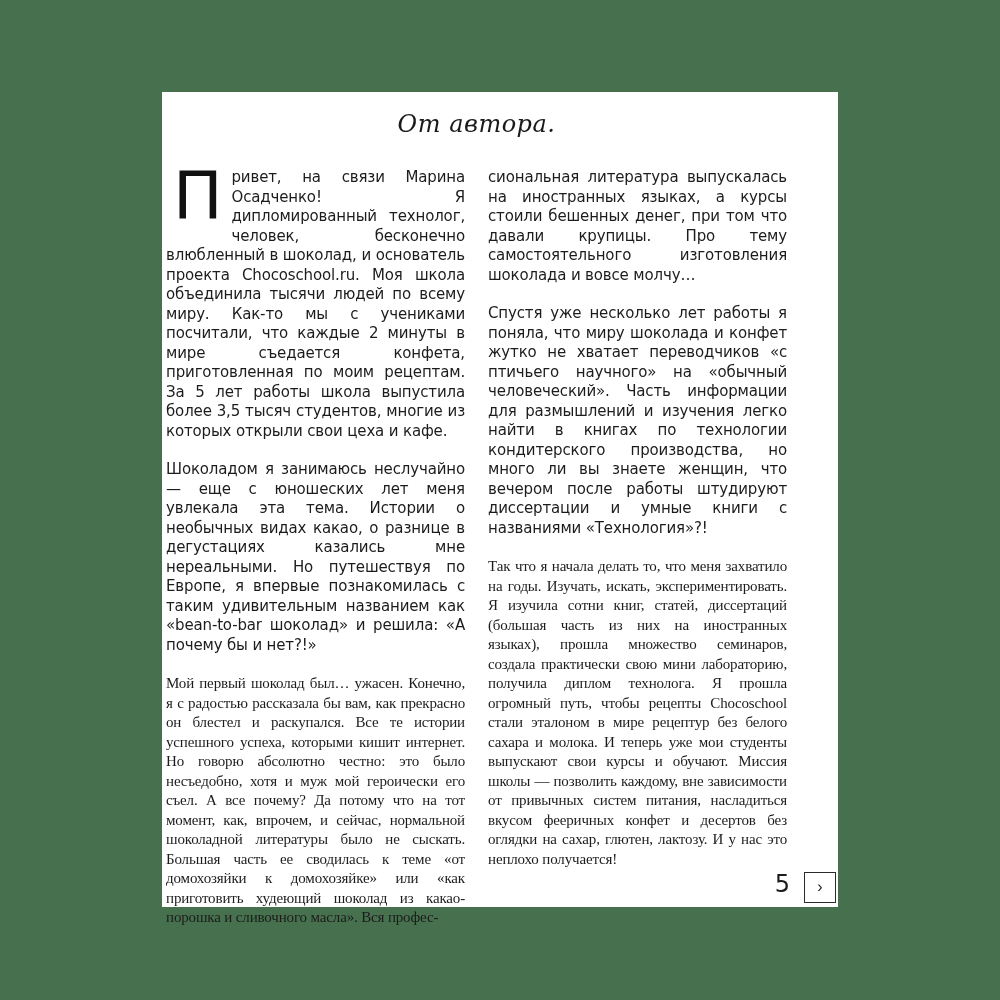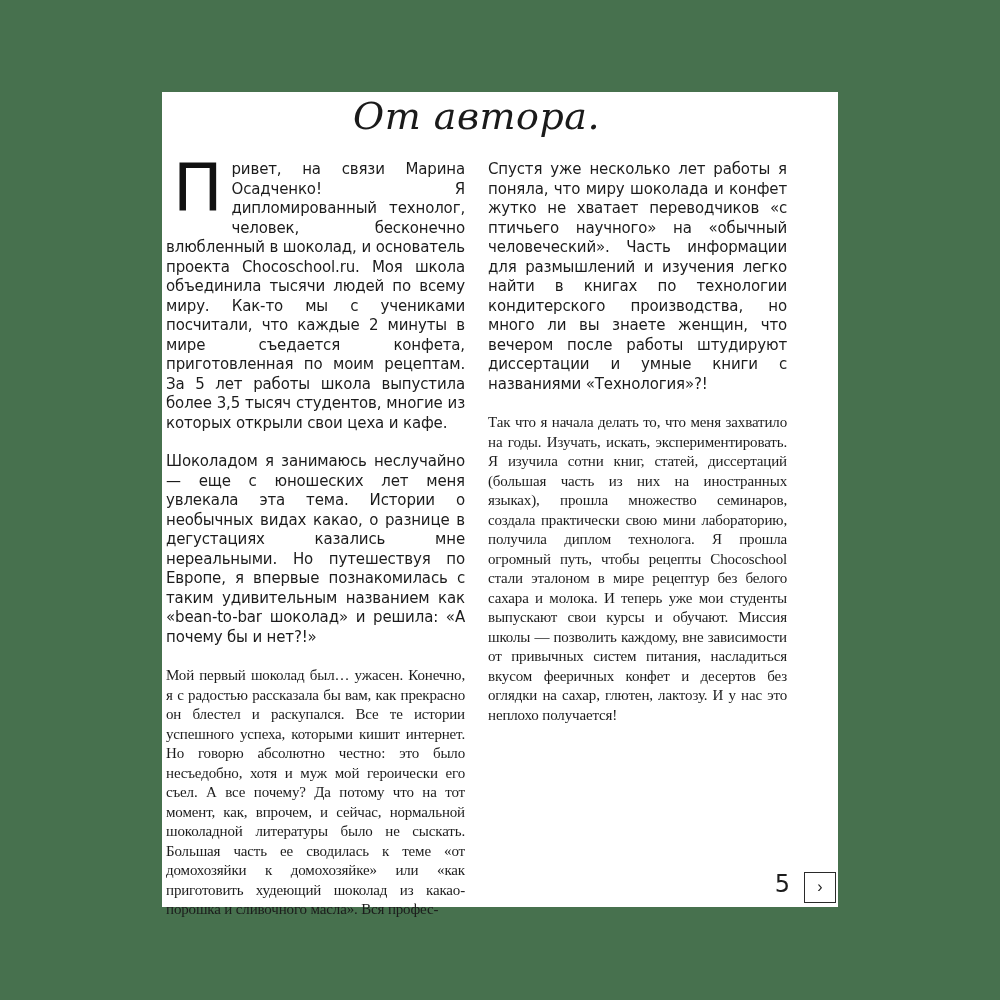--- a/index.html
+++ b/index.html
@@ -21,25 +21,26 @@
     width: 676px;
     height: 815px;
     background: #ffffff;
     box-sizing: border-box;
     padding: 8px 51px 0 4px;
   }
   .page-title {
     font-family: "DejaVu Serif", "Liberation Serif", serif;
     font-style: italic;
     font-weight: 400;
-    font-size: 38px;
+    font-size: 24px;
     line-height: 32px;
     color: #1a1a1a;
     text-align: center;
     letter-spacing: 0.5px;
+    margin-top: 8px;
   }
   .columns {
     margin-top: 28px;
     display: flex;
     gap: 23px;
   }
   .column {
     width: 299px;
     box-sizing: border-box;
   }
@@ -105,20 +106,21 @@
 
     <div class="column">
       <p>
         <span class="dropcap">П</span><span>ривет, на связи Марина Осадченко! Я дипломированный технолог, человек, бесконечно влюбленный в шоколад, и основатель проекта Chocoschool.ru. Моя школа объединила тысячи людей по всему миру. Как-то мы с учениками посчитали, что каждые 2 минуты в мире съедается конфета, приготовленная по моим рецептам. За 5 лет работы школа выпустила более 3,5 тысяч студентов, многие из которых открыли свои цеха и кафе.</span>
       </p>
       <p>Шоколадом я занимаюсь неслучайно — еще с юношеских лет меня увлекала эта тема. Истории о необычных видах какао, о разнице в дегустациях казались мне нереальными. Но путешествуя по Европе, я впервые познакомилась с таким удивительным названием как «bean-to-bar шоколад» и решила: «А почему бы и нет?!»</p>
       <p>Мой первый шоколад был… ужасен. Конечно, я с радостью рассказала бы вам, как прекрасно он блестел и раскупался. Все те истории успешного успеха, которыми кишит интернет. Но говорю абсолютно честно: это было несъедобно, хотя и муж мой героически его съел. А все почему? Да потому что на тот момент, как, впрочем, и сейчас, нормальной шоколадной литературы было не сыскать. Большая часть ее сводилась к теме «от домохозяйки к домохозяйке» или «как приготовить худеющий шоколад из какао-порошка и сливочного масла». Вся профес-</p>
     </div>
 
     <div class="column">
+      <p>сиональная литература выпускалась на иностранных языках, а курсы стоили бешенных денег, при том что давали крупицы. Про тему самостоятельного изготовления шоколада и вовсе молчу…</p>
       <p>Спустя уже несколько лет работы я поняла, что миру шоколада и конфет жутко не хватает переводчиков «с птичьего научного» на «обычный человеческий». Часть информации для размышлений и изучения легко найти в книгах по технологии кондитерского производства, но много ли вы знаете женщин, что вечером после работы штудируют диссертации и умные книги с названиями «Технология»?!</p>
       <p>Так что я начала делать то, что меня захватило на годы. Изучать, искать, экспериментировать. Я изучила сотни книг, статей, диссертаций (большая часть из них на иностранных языках), прошла множество семинаров, создала практически свою мини лабораторию, получила диплом технолога. Я прошла огромный путь, чтобы рецепты Chocoschool стали эталоном в мире рецептур без белого сахара и молока. И теперь уже мои студенты выпускают свои курсы и обучают. Миссия школы — позволить каждому, вне зависимости от привычных систем питания, насладиться вкусом фееричных конфет и десертов без оглядки на сахар, глютен, лактозу. И у нас это неплохо получается!</p>
     </div>
 
   </div>
 
   <div class="page-number">5</div>
 
   <button class="next-button">
     <span class="chevron">›</span>

